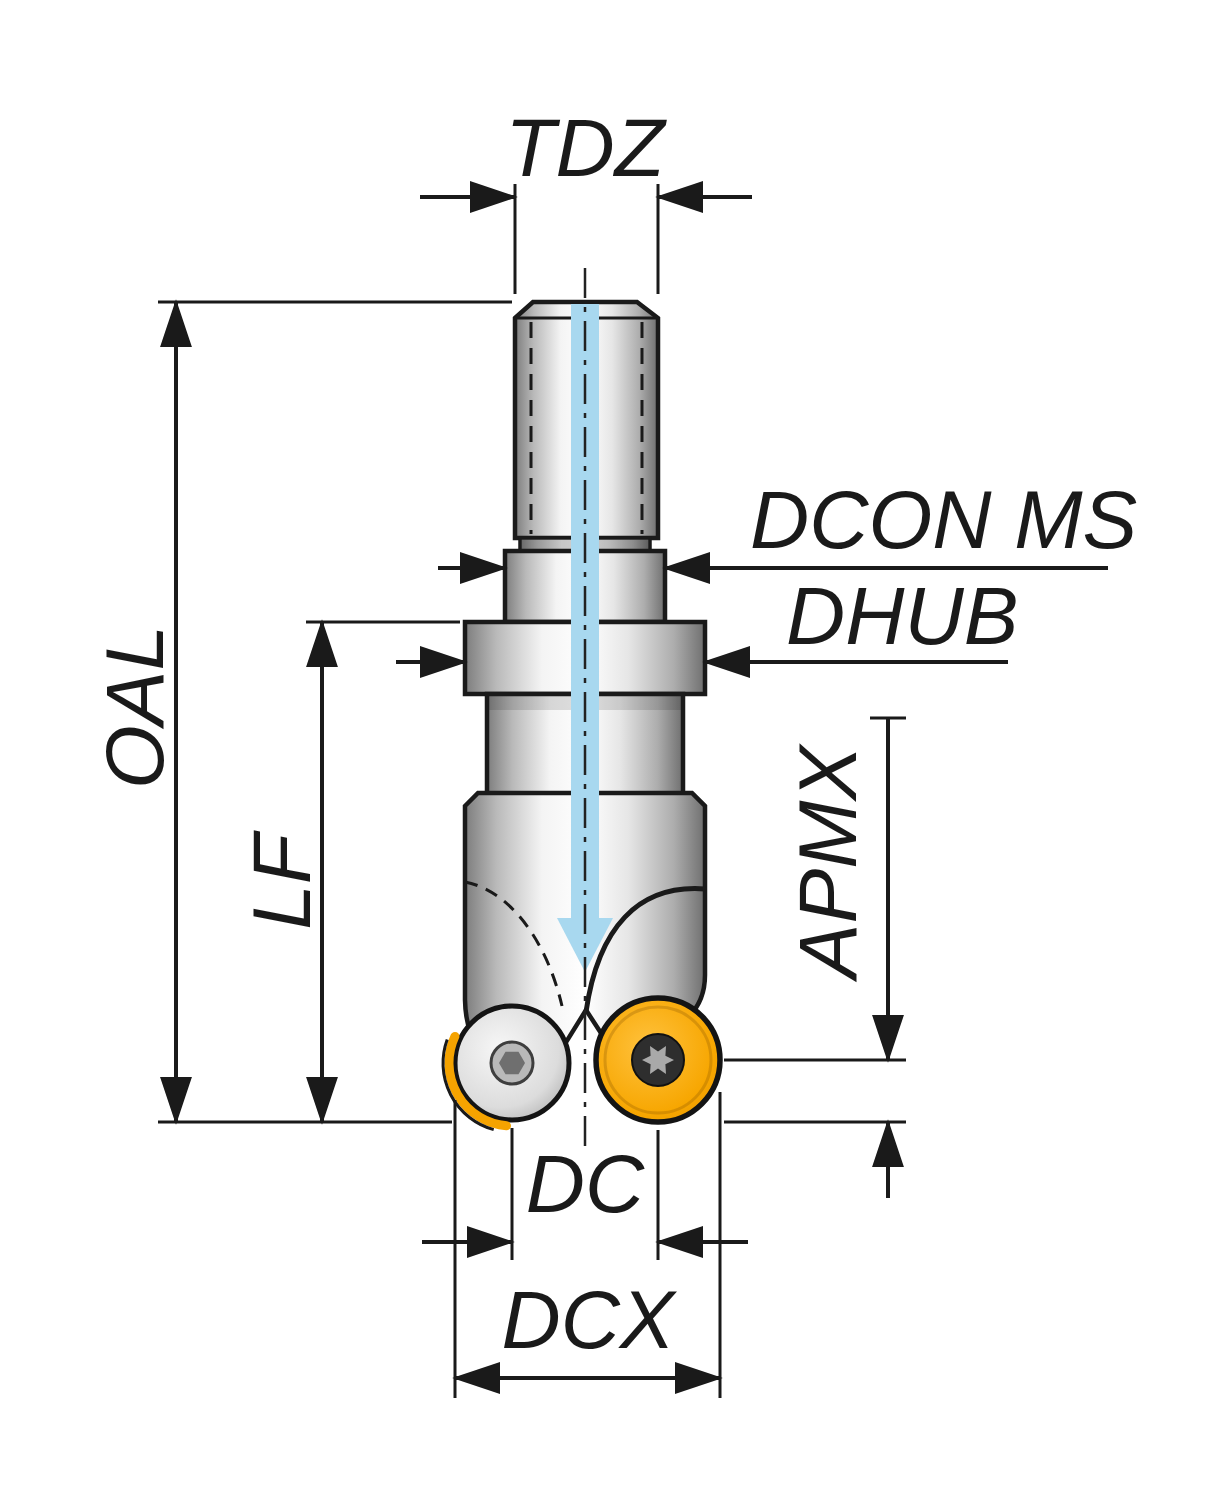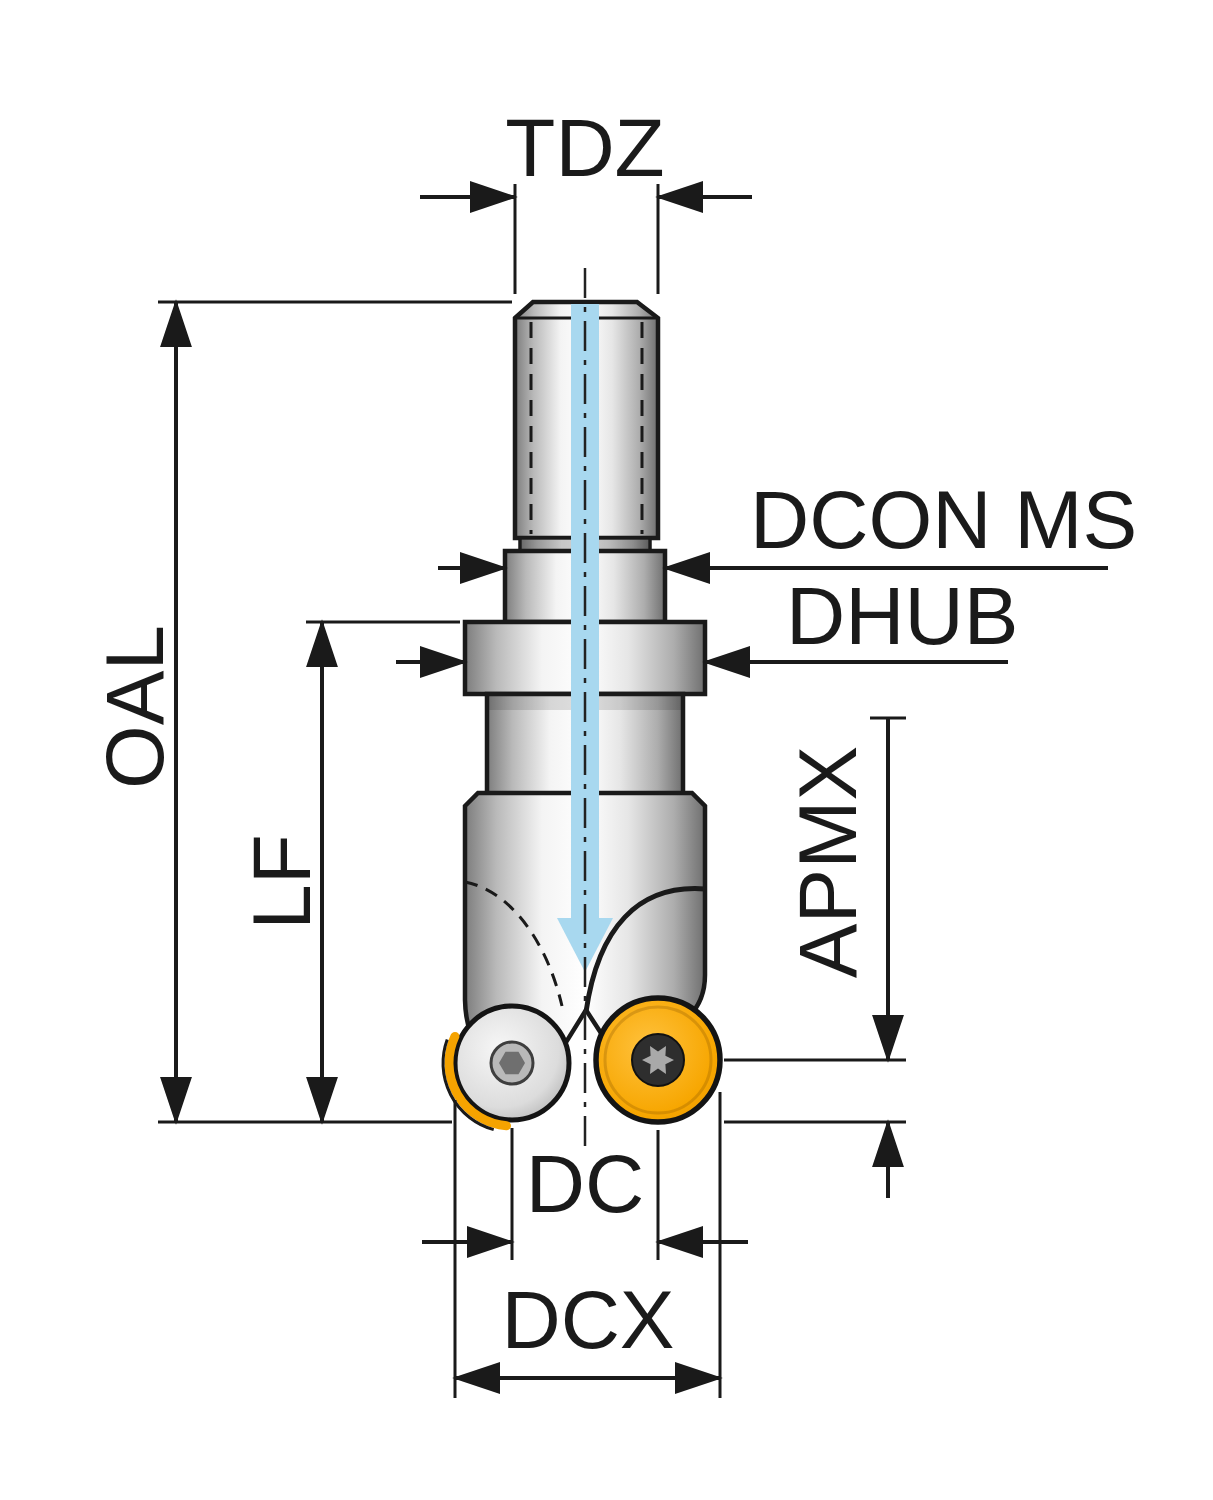--- a/index.html
+++ b/index.html
@@ -1,17 +1,17 @@
 <!DOCTYPE html>
 <html><head>
 <meta charset="utf-8">
 <style>
   html,body{margin:0;padding:0;background:#ffffff;}
   body{width:1213px;height:1500px;overflow:hidden;}
-  .stage{position:relative;width:1213px;height:1500px;background:#ffffff;}
+  .stage{position:relative;width:1213px;height:1500px;background:#ffffff;font-style:italic;}
   svg{display:block;}
   svg text{font-family:"Liberation Sans","DejaVu Sans",sans-serif;font-size:82px;fill:#1a1a1a;}
 </style>
 </head>
 <body>
 
 <div class="stage">
 <svg width="1213" height="1500" viewBox="0 0 1213 1500">
   <defs>
     <linearGradient id="metal" x1="0" y1="0" x2="1" y2="0">

